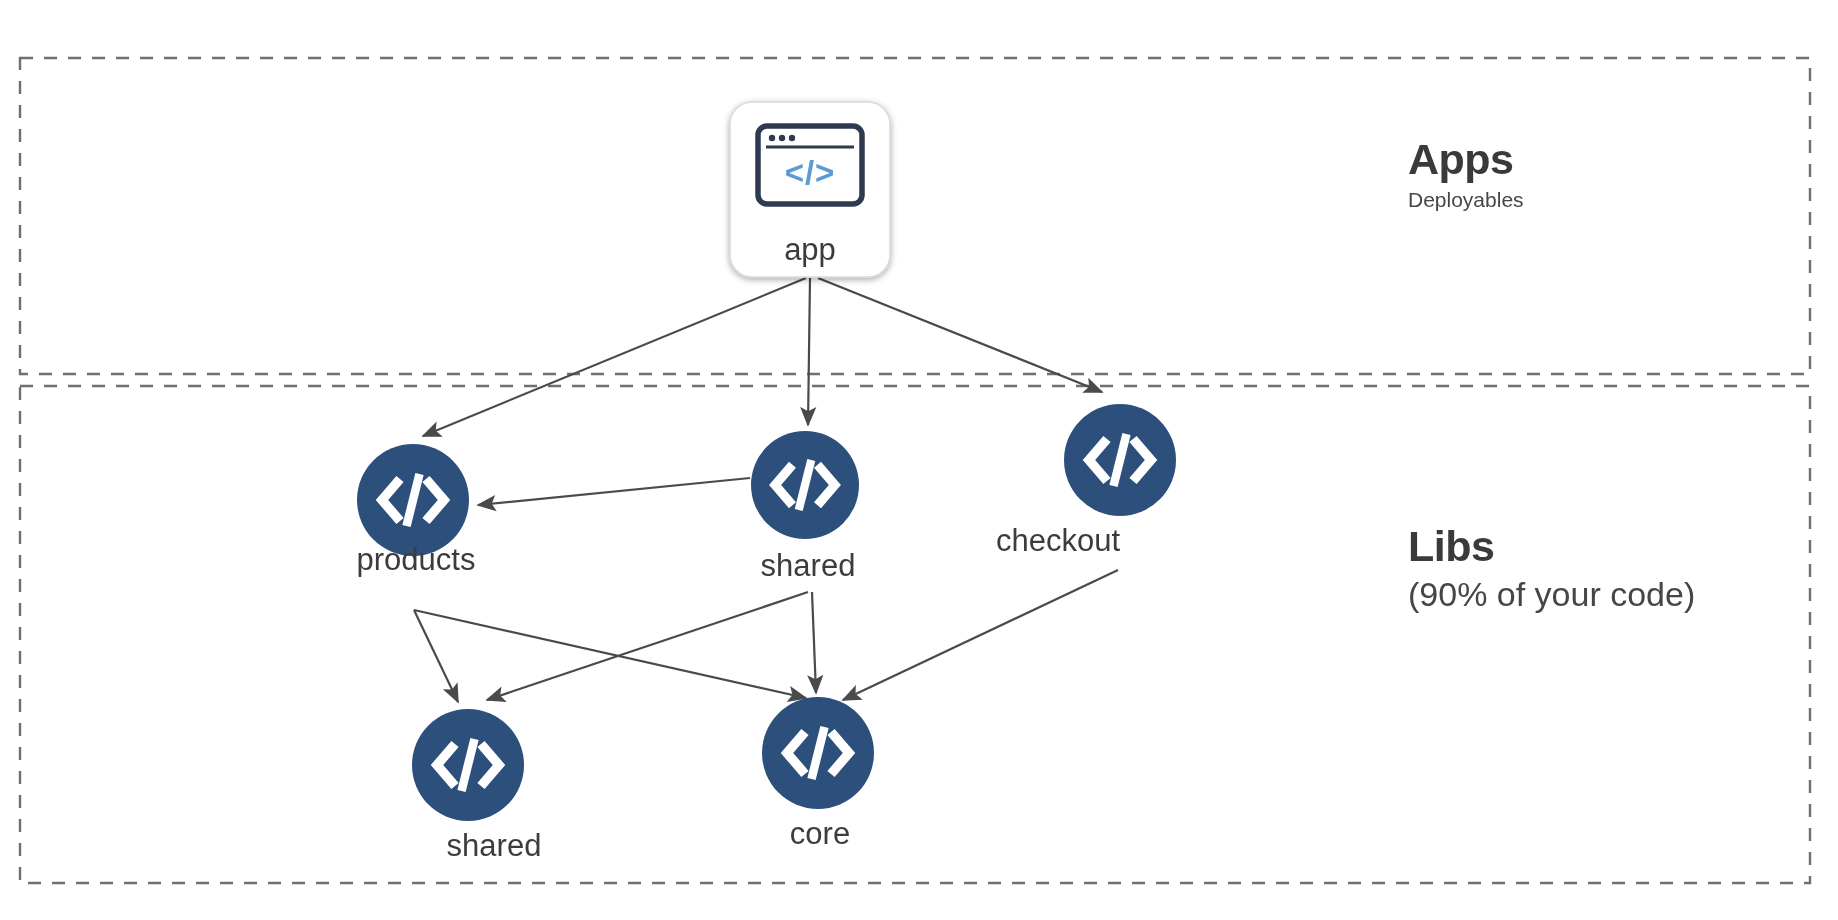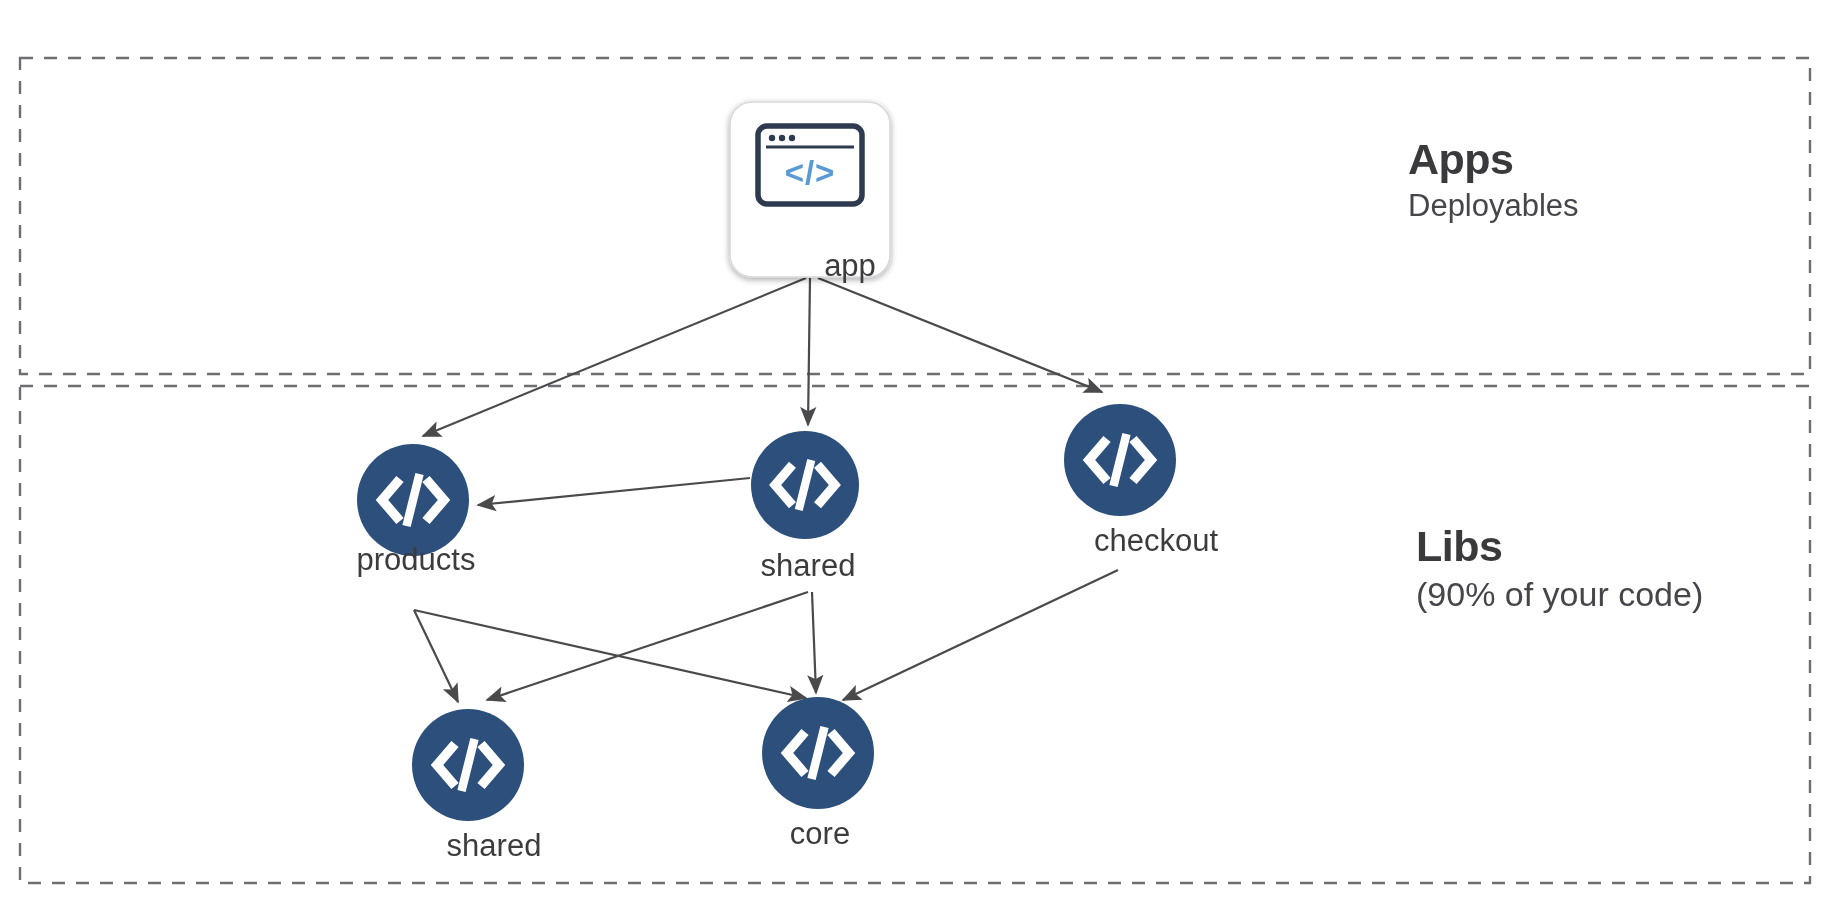--- a/index.html
+++ b/index.html
@@ -35,21 +35,21 @@
     white-space: nowrap;
   }
   .zone-title {
     font-size: 43px;
     font-weight: bold;
     letter-spacing: -0.5px;
     line-height: 1.02;
     color: #3a3a3d;
   }
   .zone-sub {
-    font-size: 31px;
+    font-size: 21px;
     font-weight: normal;
     line-height: 1.15;
     color: #46464a;
     margin-top: 6px;
   }
   .zone-sub.small {
     font-size: 34px;
   }
   .node-label {
     position: absolute;
@@ -155,27 +155,27 @@
           </g>
         </g>
       </g>
   </svg>
 
   <div id="zone-labels">
       <div class="zone-label" style="left: 1408px; top: 138px;">
         <div class="zone-title">Apps</div>
         <div class="zone-sub">Deployables</div>
       </div>
-      <div class="zone-label" style="left: 1408px; top: 525px; margin-left: 8px;">
+      <div class="zone-label" style="left: 1408px; top: 525px;">
         <div class="zone-title">Libs</div>
         <div class="zone-sub small">(90% of your code)</div>
       </div>
     </div>
   <div id="node-labels">
-      <div class="app-card-label" style="left: 810px; top: 248px; margin-left: 40px;">app</div>
+      <div class="app-card-label" style="left: 810px; top: 232px;">app</div>
       <div class="node-label" style="left: 416px; top: 542px;">products</div>
       <div class="node-label" style="left: 808px; top: 548px;">shared</div>
-      <div class="node-label" style="left: 1156px; top: 523px;">checkout</div>
+      <div class="node-label" style="left: 1058px; top: 523px;">checkout</div>
       <div class="node-label" style="left: 494px; top: 828px;">shared</div>
       <div class="node-label" style="left: 820px; top: 816px;">core</div>
     </div>
 
 </div>
 
 </body></html>

